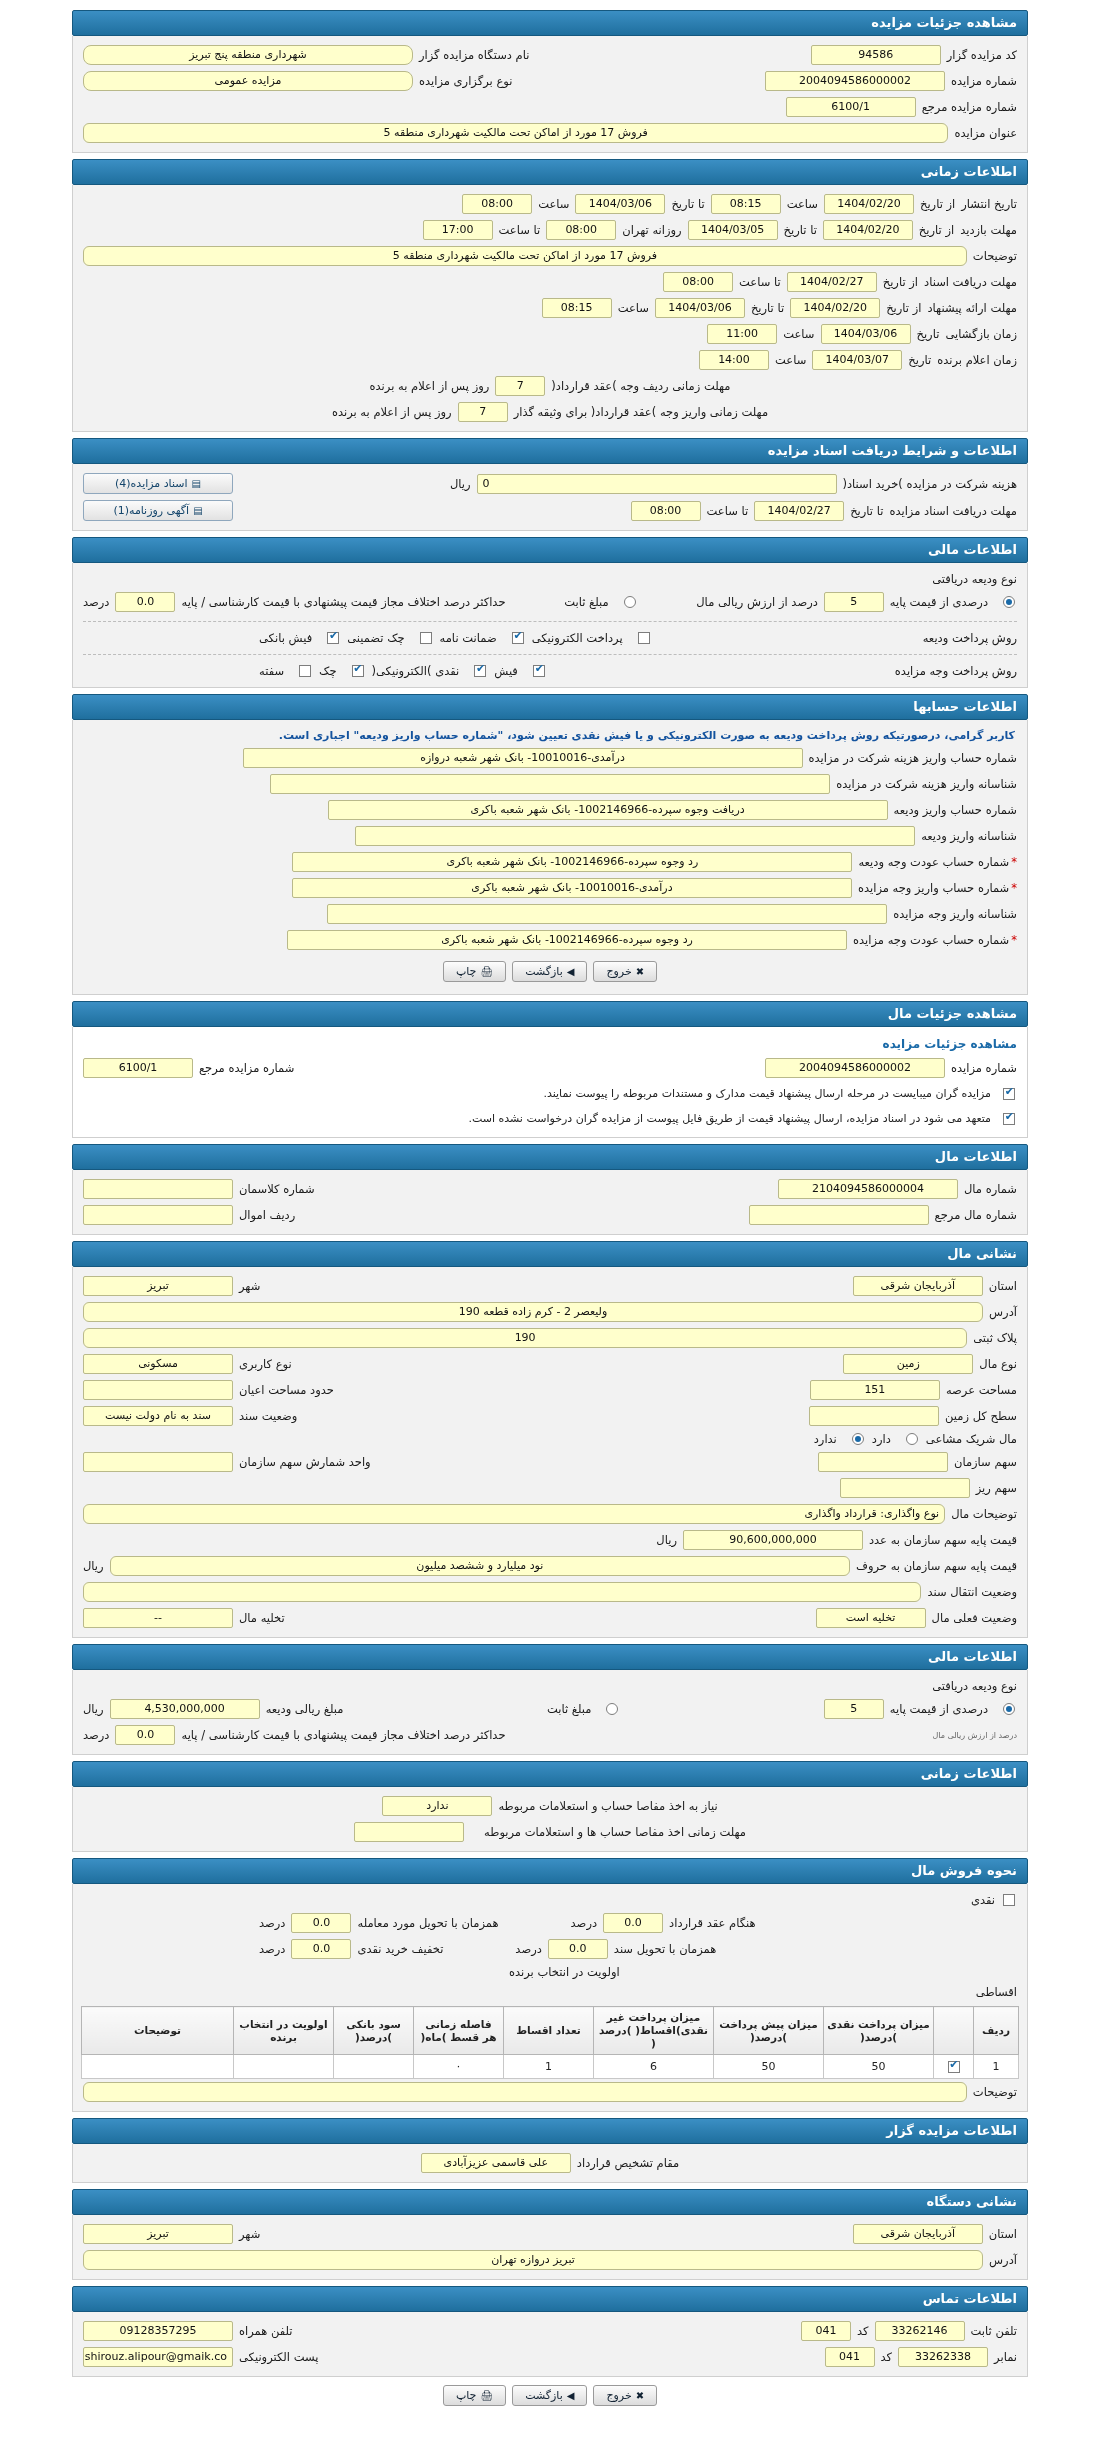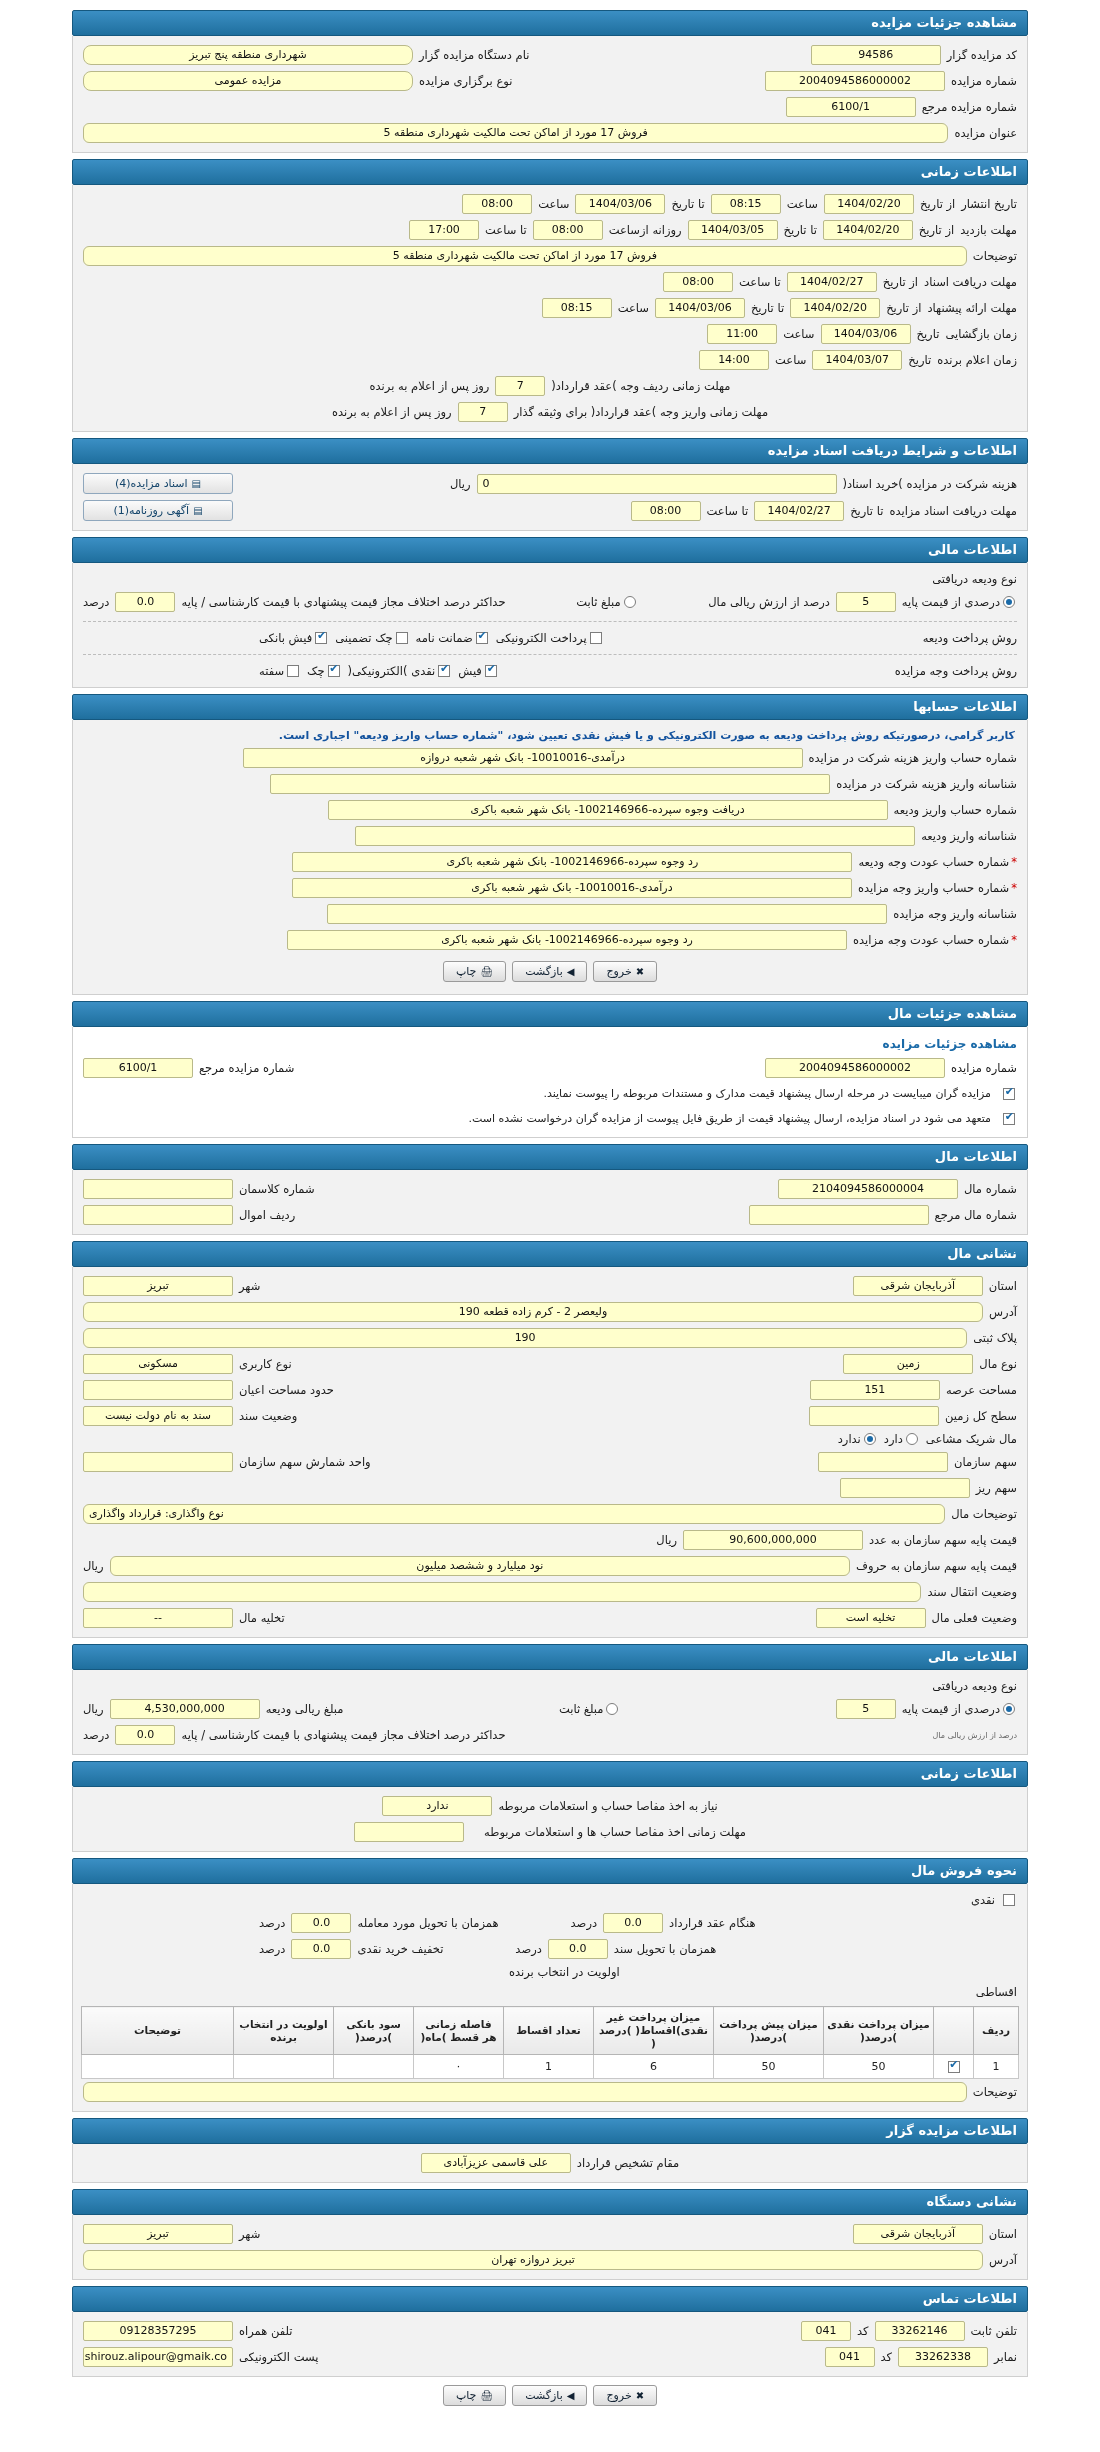--- a/index.html
+++ b/index.html
@@ -107,21 +107,21 @@
   }
   .rb { border-radius: 50%; }
   .cb.on::after {
     content: "✔"; position: absolute; top: -3px; right: 0px;
     font-size: 11px; color: #1a6aa8; line-height: 12px;
   }
   .rb.on::after {
     content: ""; position: absolute; top: 2px; right: 2px;
     width: 6px; height: 6px; border-radius: 50%; background: #1a6aa8;
   }
-  .chk-group { display: inline-flex; align-items: center; gap: 1px; white-space: nowrap; }
+  .chk-group { display: inline-flex; align-items: center; gap: 13px; white-space: nowrap; }
 
   .note { font-size: 11px; color: #222; padding: 3px 4px; text-align: right; }
   .note.blue { color: #14539e; font-weight: bold; }
   .subhead { color: #1a6aa8; font-weight: bold; font-size: 12px; padding: 4px 2px; }
 
   .hr-dash { border-top: 1px dashed #bdbdbd; margin: 6px 2px; }
 
   
   table.grid {
     width: 100%; border-collapse: collapse; background: #fff; margin-top: 4px;
@@ -187,21 +187,21 @@
       <div class="lbl">ساعت</div>
       <div class="fld w70">08:00</div>
     </div>
 
     <div class="row">
       <div class="lbl">مهلت بازدید</div>
       <div class="lbl">از تاریخ</div>
       <div class="fld w90">1404/02/20</div>
       <div class="lbl">تا تاریخ</div>
       <div class="fld w90">1404/03/05</div>
-      <div class="lbl">روزانه ازساعت</div>
+      <div class="lbl">روزانه تهران</div>
       <div class="fld w70">08:00</div>
       <div class="lbl">تا ساعت</div>
       <div class="fld w70">17:00</div>
     </div>
 
     <div class="row">
       <div class="lbl">توضیحات</div>
       <div class="fld grow">فروش 17 مورد از اماکن تحت مالکیت شهرداری منطقه 5</div>
     </div>
 
@@ -500,21 +500,21 @@
       <div class="spacer"></div>
       <div class="lbl">واحد شمارش سهم سازمان</div>
       <div class="fld w150"></div>
     </div>
     <div class="row">
       <div class="lbl">سهم ریز</div>
       <div class="fld w130"></div>
     </div>
     <div class="row">
       <div class="lbl">توضیحات مال</div>
-      <div class="fld grow lft" style="">نوع واگذاری: قرارداد واگذاری</div>
+      <div class="fld grow lft" style="text-align:right;">نوع واگذاری: قرارداد واگذاری</div>
     </div>
     <div class="row">
       <div class="lbl">قیمت پایه سهم سازمان به عدد</div>
       <div class="fld w180">90,600,000,000</div>
       <div class="lbl">ریال</div>
     </div>
     <div class="row">
       <div class="lbl">قیمت پایه سهم سازمان به حروف</div>
       <div class="fld grow">نود میلیارد و ششصد میلیون</div>
       <div class="lbl">ریال</div>

